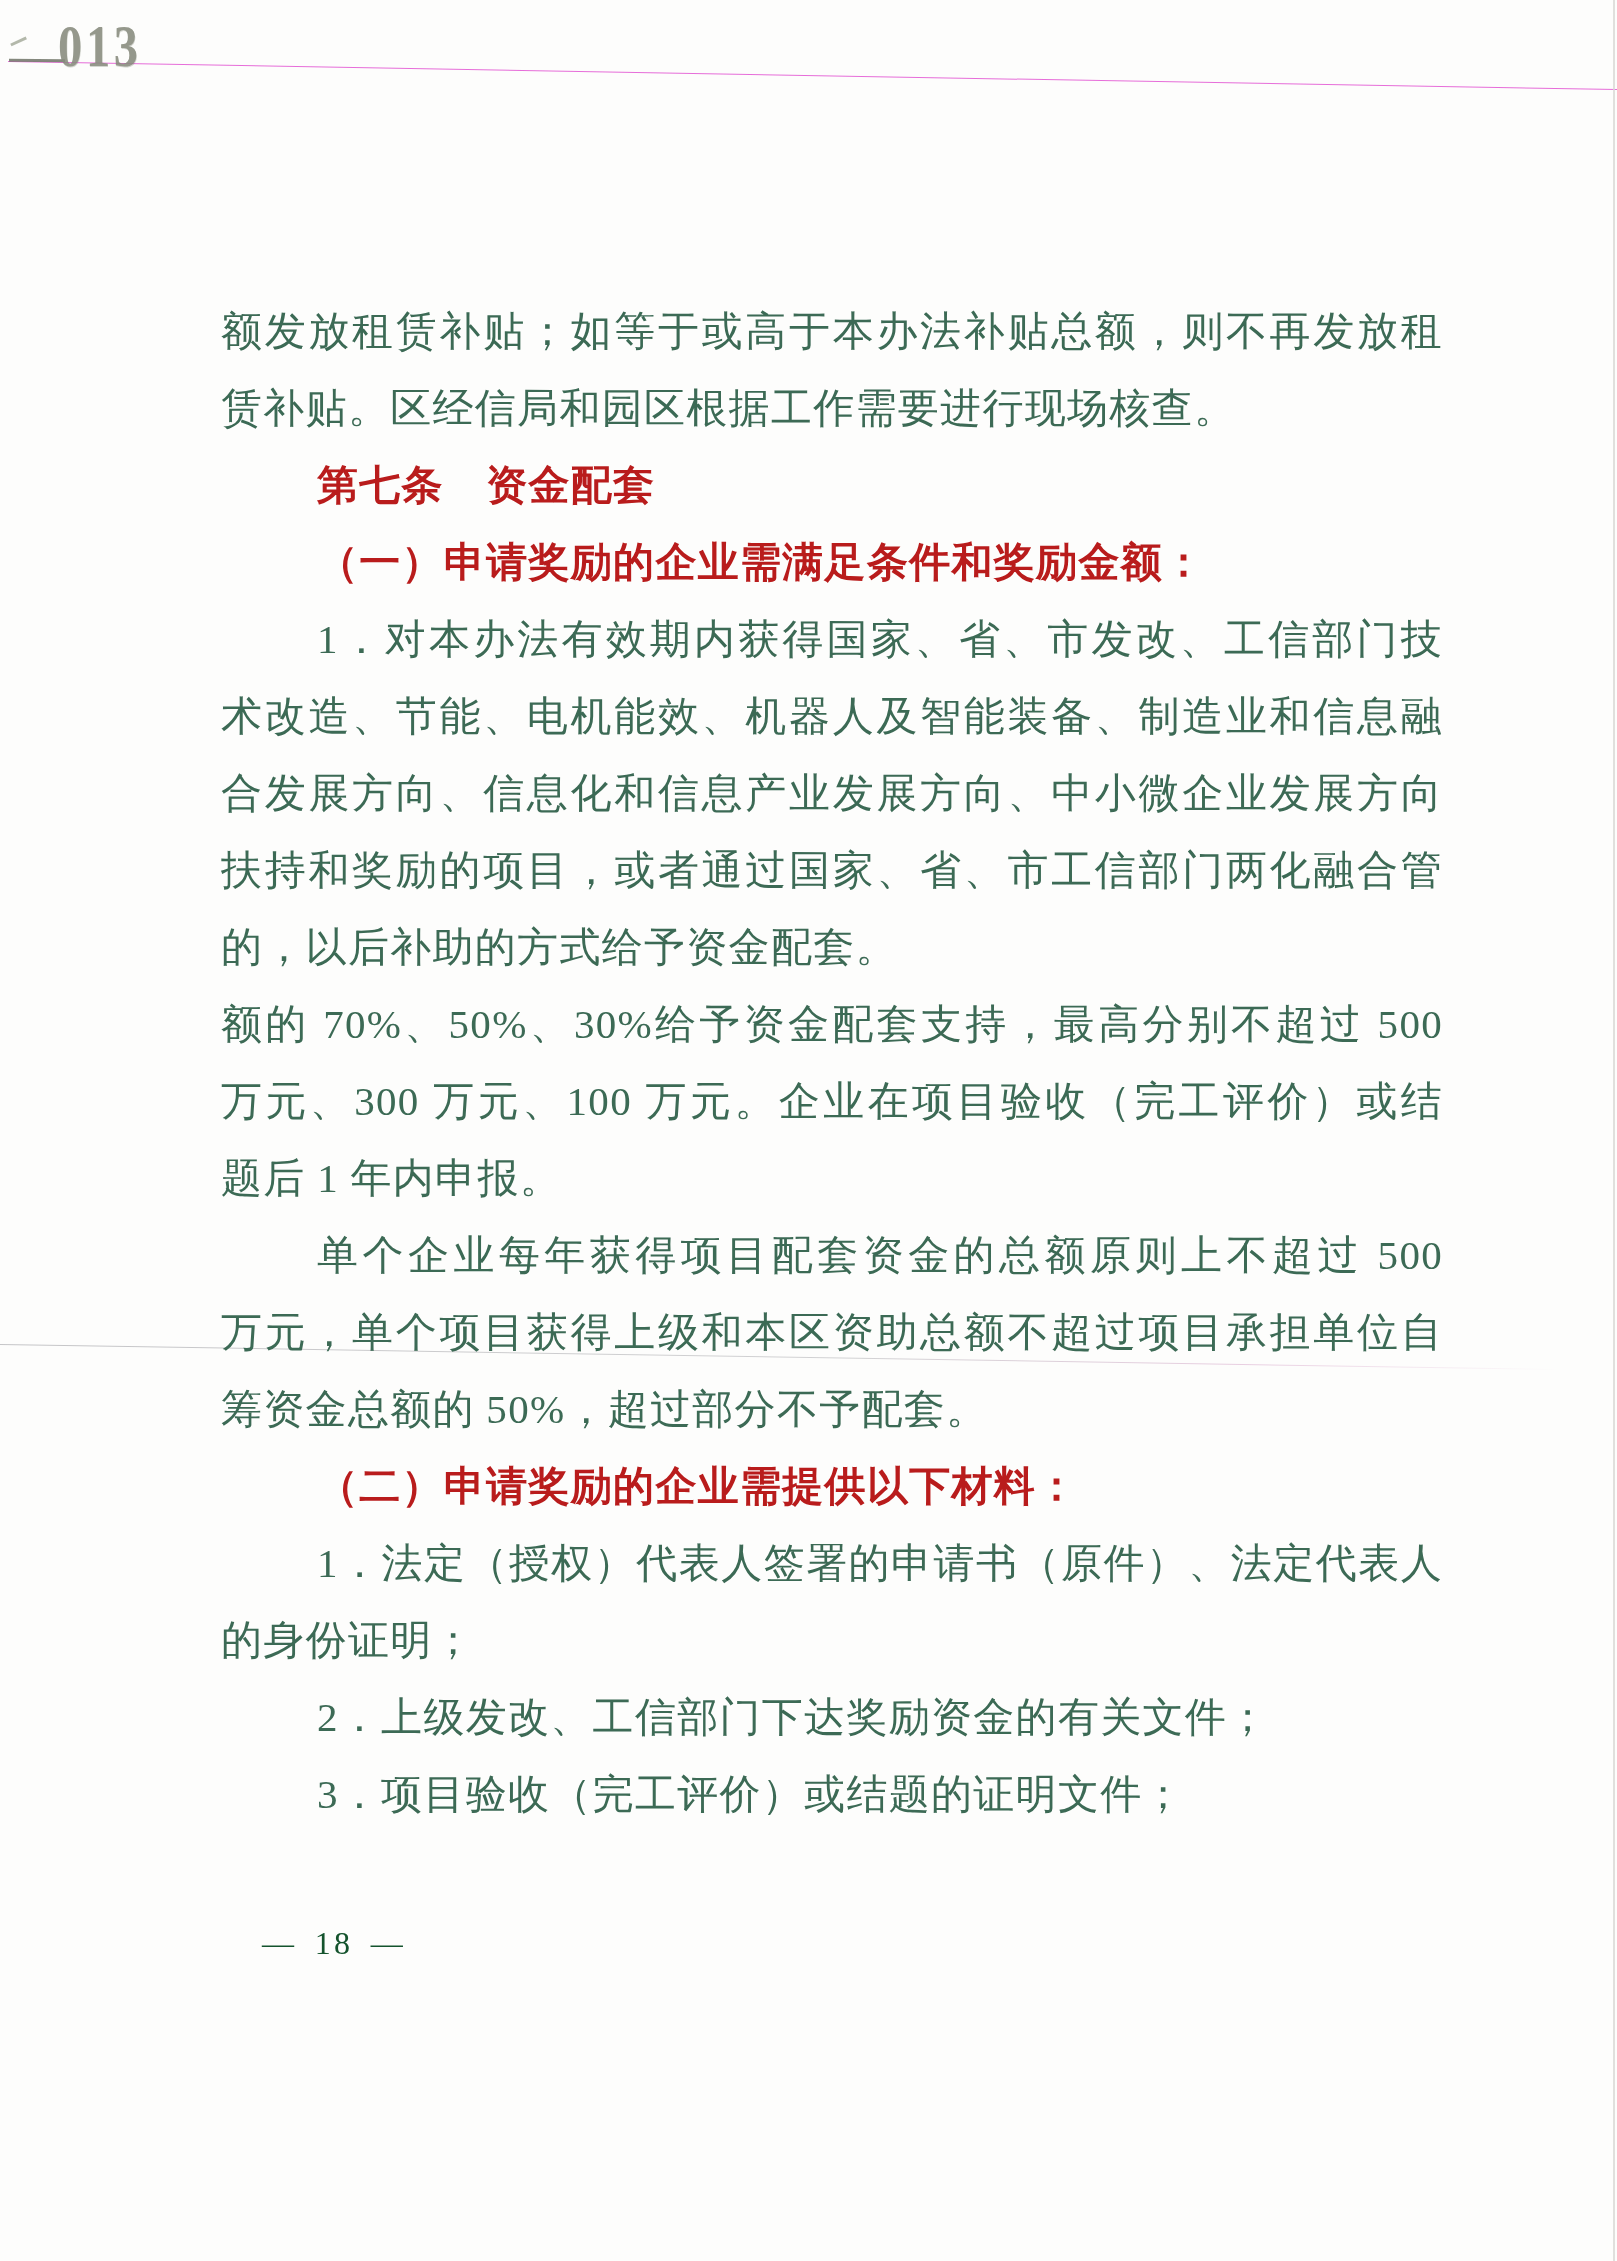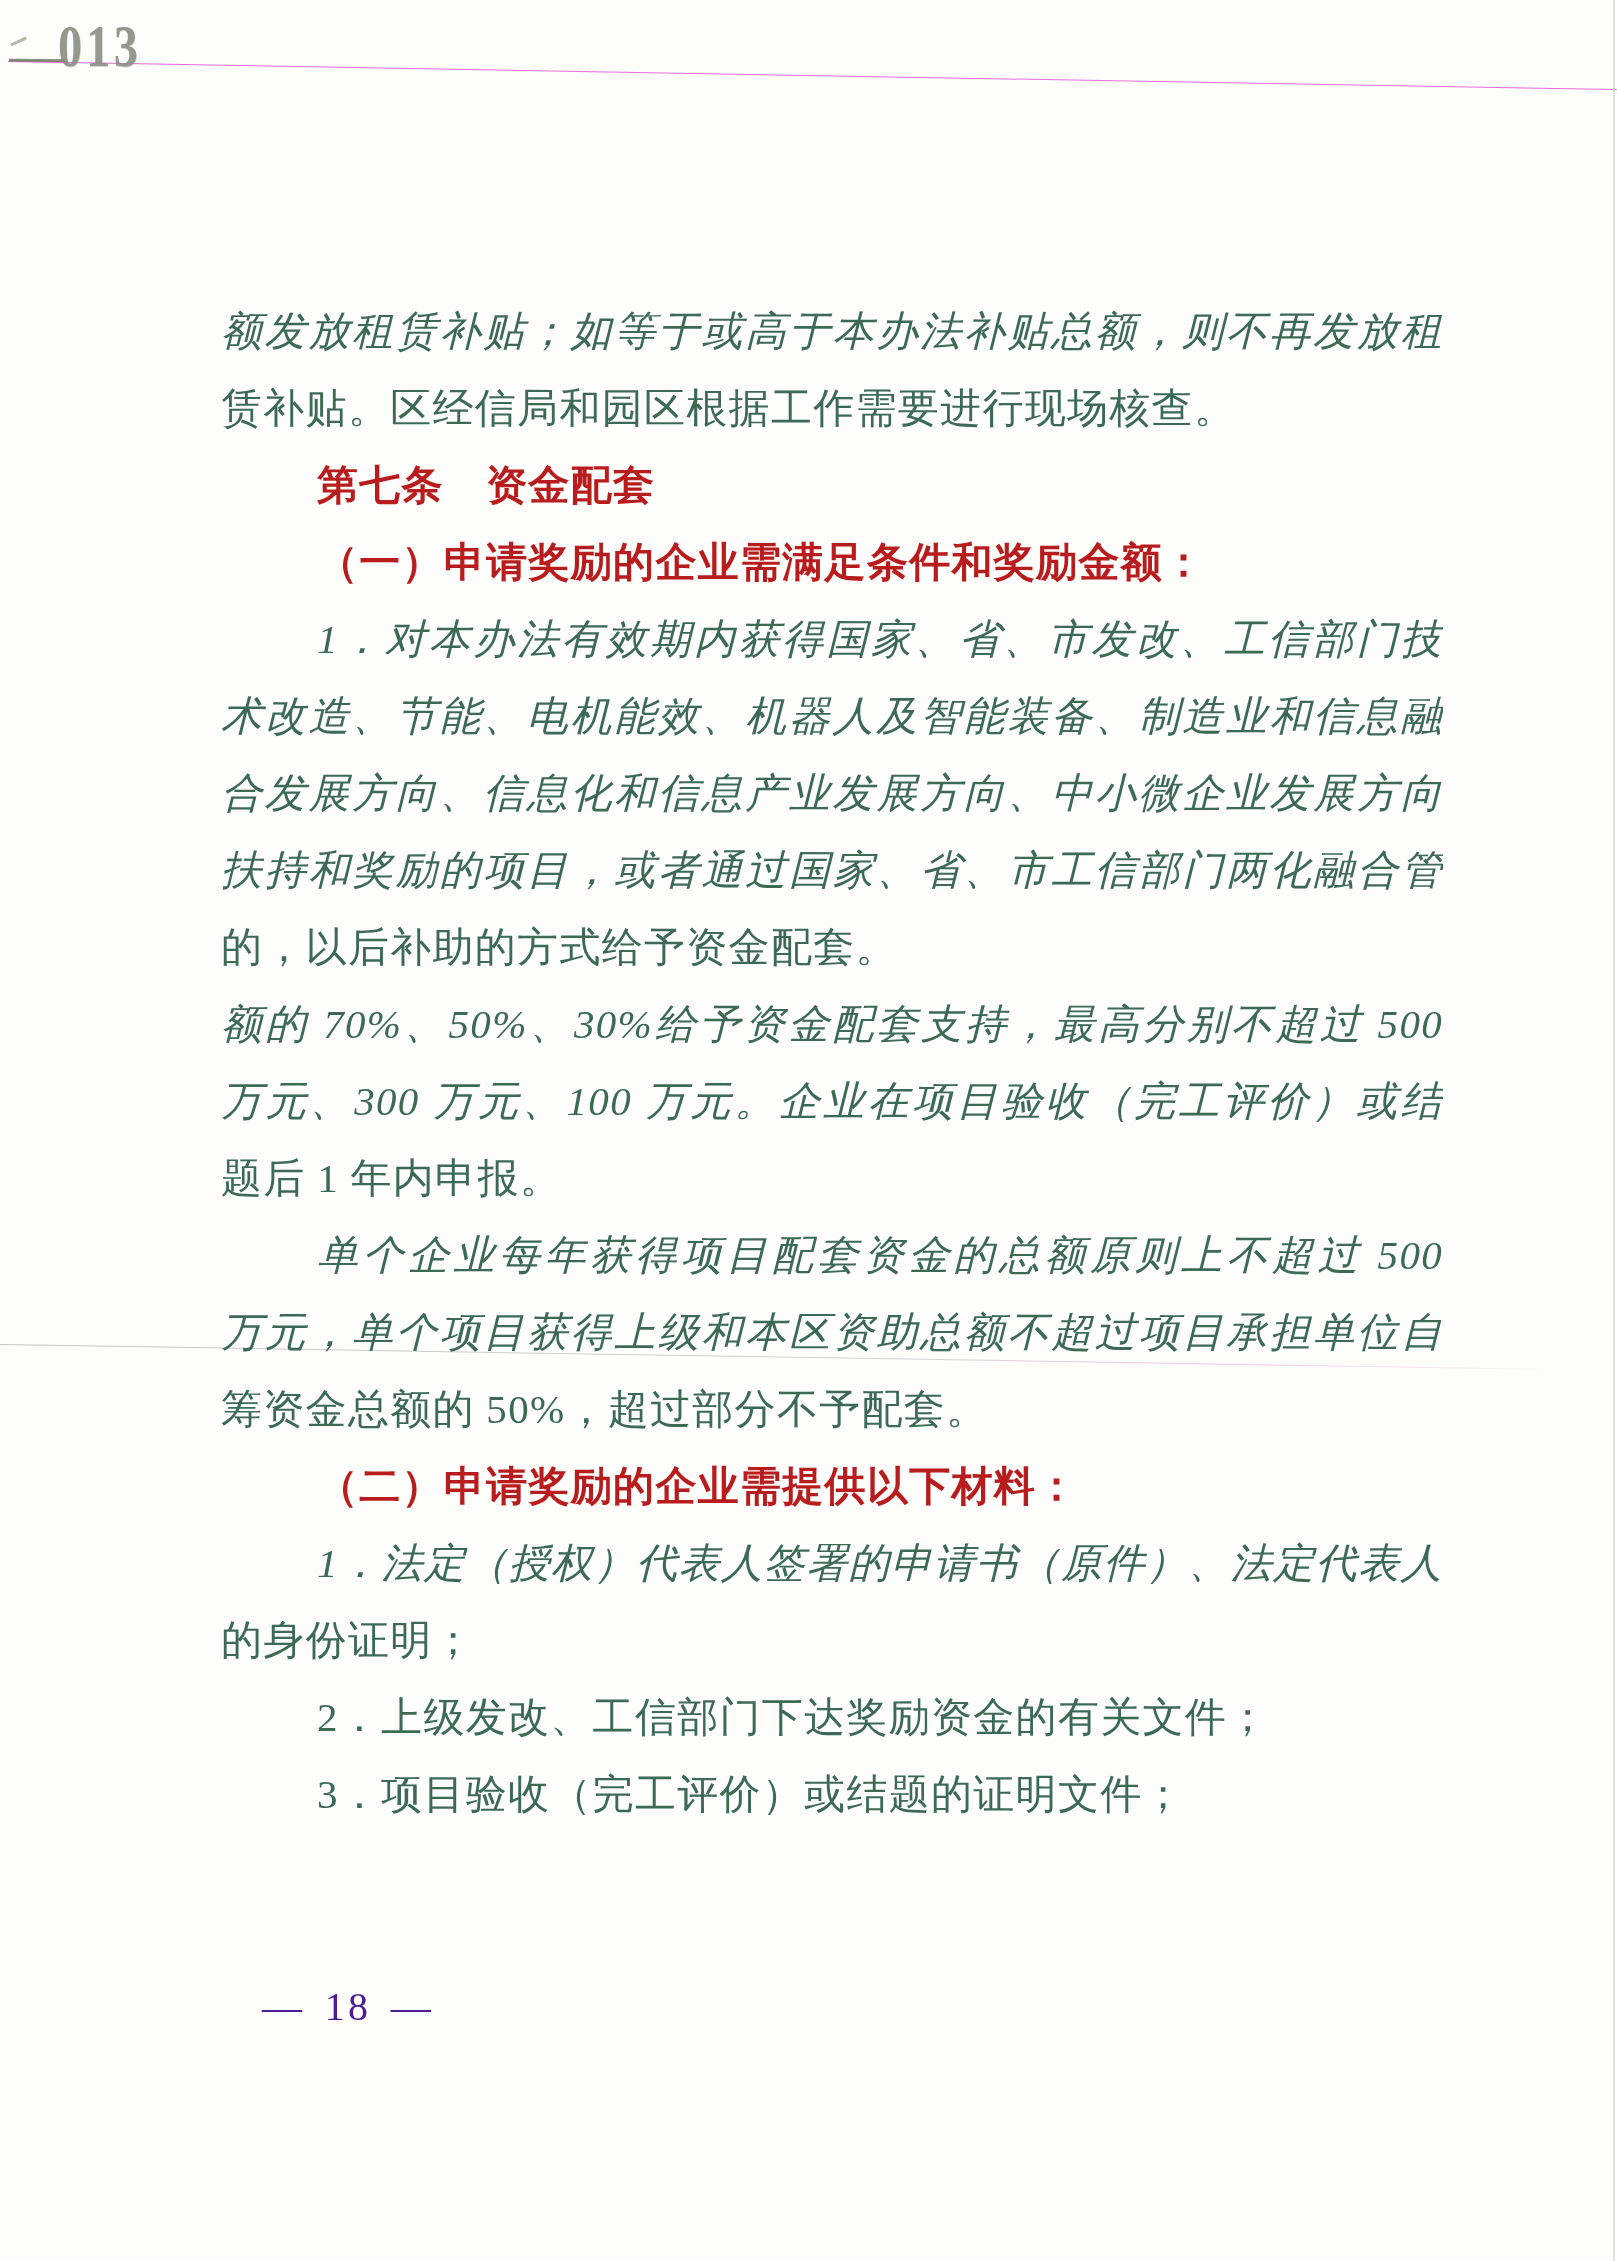--- a/index.html
+++ b/index.html
@@ -57,29 +57,28 @@
   .line {
     height:77px; line-height:77px;
     white-space:nowrap;
   }
   .line.fill {
     white-space:normal;
     text-align:justify;
     text-align-last:justify;
     text-justify:distribute;
     overflow:hidden;
-    font-style:italic;
   }
   .line.indent { padding-left:96px; }
   .line.bold { font-weight:bold; color:#b91c1c; }
   
   .footer {
-    position:absolute; left:262px; top:1968px;
+    position:absolute; left:262px; top:1905px;
     height:77px; line-height:77px;
-    color:#4c1d95; font-size:40px; letter-spacing:3.2px; word-spacing:6.4px;
+    color:#14532d; font-size:32px; letter-spacing:3.2px; word-spacing:6.4px;
     white-space:nowrap;
   }
 </style>
 </head>
 <body>
 
 <div class="page">
 
   <div class="scan-line magenta"></div>
   <div class="scan-line faint"></div>

